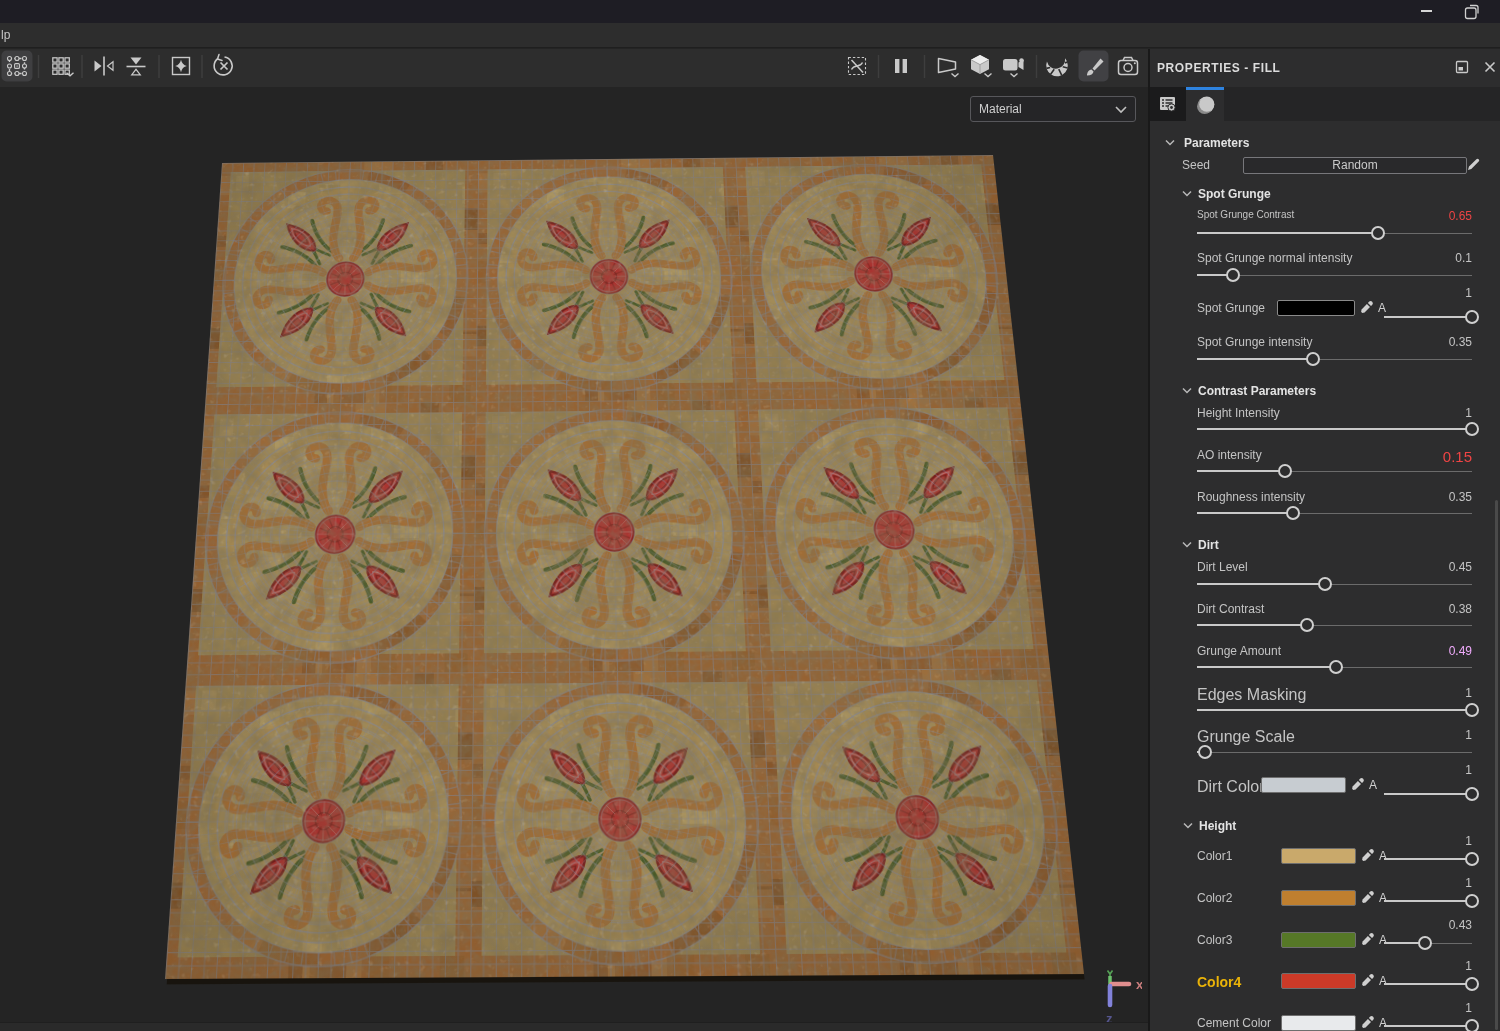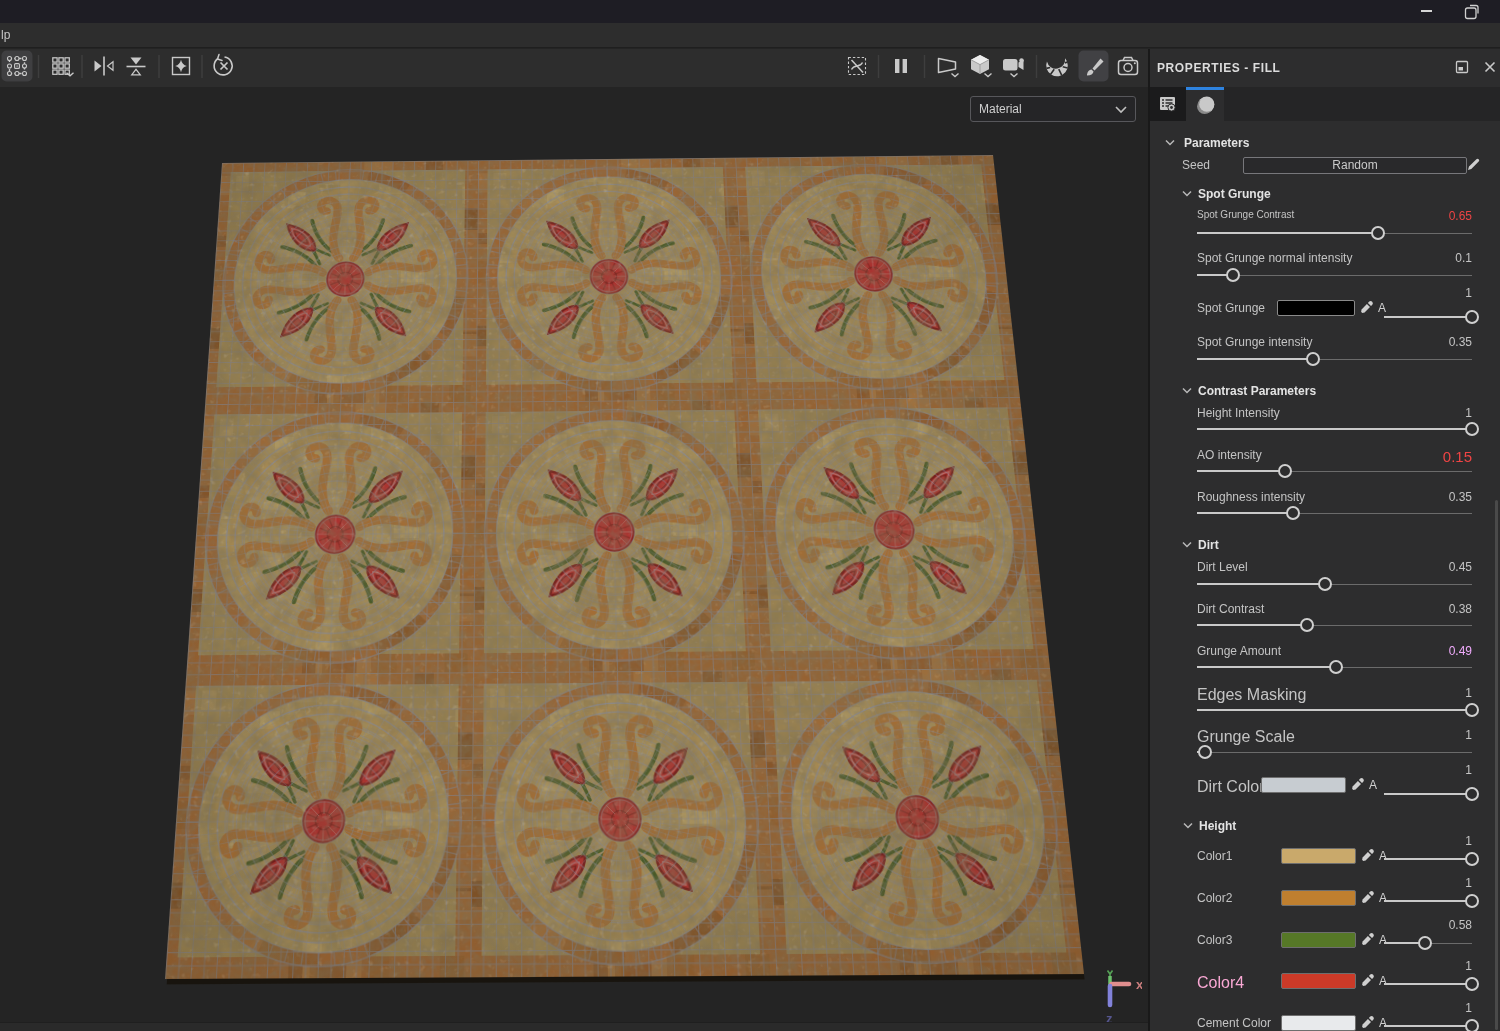--- a/index.html
+++ b/index.html
@@ -512,25 +512,25 @@
     <div style="position:absolute;left:315px;top:845px;width:14px;height:14px;border-radius:50%;background:#2d2d2e;border:2.5px solid #cfcfcf;box-sizing:border-box"></div>
     <div style="position:absolute;left:47px;top:884px;font-size:12px;font-weight:normal;color:#c4c4c4;white-space:nowrap">Color3</div>
     <div style="position:absolute;left:131px;top:883px;width:73px;height:14px;background:#567827;border:1px solid #6e6e6e;border-radius:2px"></div>
     <svg style="position:absolute;left:211px;top:883px" width="14" height="14">
       <g fill="#cfcfcf">
         <path d="M9.2 1.6 a2.2 2.2 0 0 1 3.1 3.1 l-1.3 1.3 -3.1 -3.1 Z"></path>
         <path d="M6.9 4.0 L10 7.1 L4.6 12.4 L2.2 12.9 L1.1 11.8 L1.6 9.4 Z"></path>
       </g>
     </svg>
     <div style="position:absolute;left:229px;top:884px;font-size:12px;font-weight:normal;color:#cfcfcf;white-space:nowrap">A</div>
-    <div style="position:absolute;left:180px;top:869px;width:142px;text-align:right;font-size:12px;color:#c4c4c4">0.58</div>
+    <div style="position:absolute;left:180px;top:869px;width:142px;text-align:right;font-size:12px;color:#c4c4c4">0.43</div>
     <div style="position:absolute;left:234px;top:893px;width:41px;height:2px;background:#c9c9c9"></div>
     <div style="position:absolute;left:275px;top:893.5px;width:47px;height:1px;background:#6b6b6b"></div>
     <div style="position:absolute;left:268px;top:887px;width:14px;height:14px;border-radius:50%;background:#2d2d2e;border:2.5px solid #cfcfcf;box-sizing:border-box"></div>
-    <div style="position:absolute;left:47px;top:925px;font-size:16px;font-weight:normal;color:#f9a8d4;white-space:nowrap">Color4</div>
+    <div style="position:absolute;left:47px;top:925px;font-size:14px;font-weight:bold;color:#eab308;white-space:nowrap">Color4</div>
     <div style="position:absolute;left:131px;top:924px;width:73px;height:14px;background:#cc3a28;border:1px solid #6e6e6e;border-radius:2px"></div>
     <svg style="position:absolute;left:211px;top:924px" width="14" height="14">
       <g fill="#cfcfcf">
         <path d="M9.2 1.6 a2.2 2.2 0 0 1 3.1 3.1 l-1.3 1.3 -3.1 -3.1 Z"></path>
         <path d="M6.9 4.0 L10 7.1 L4.6 12.4 L2.2 12.9 L1.1 11.8 L1.6 9.4 Z"></path>
       </g>
     </svg>
     <div style="position:absolute;left:229px;top:925px;font-size:12px;font-weight:normal;color:#cfcfcf;white-space:nowrap">A</div>
     <div style="position:absolute;left:180px;top:910px;width:142px;text-align:right;font-size:12px;color:#c4c4c4">1</div>
     <div style="position:absolute;left:234px;top:934px;width:88px;height:2px;background:#c9c9c9"></div>

